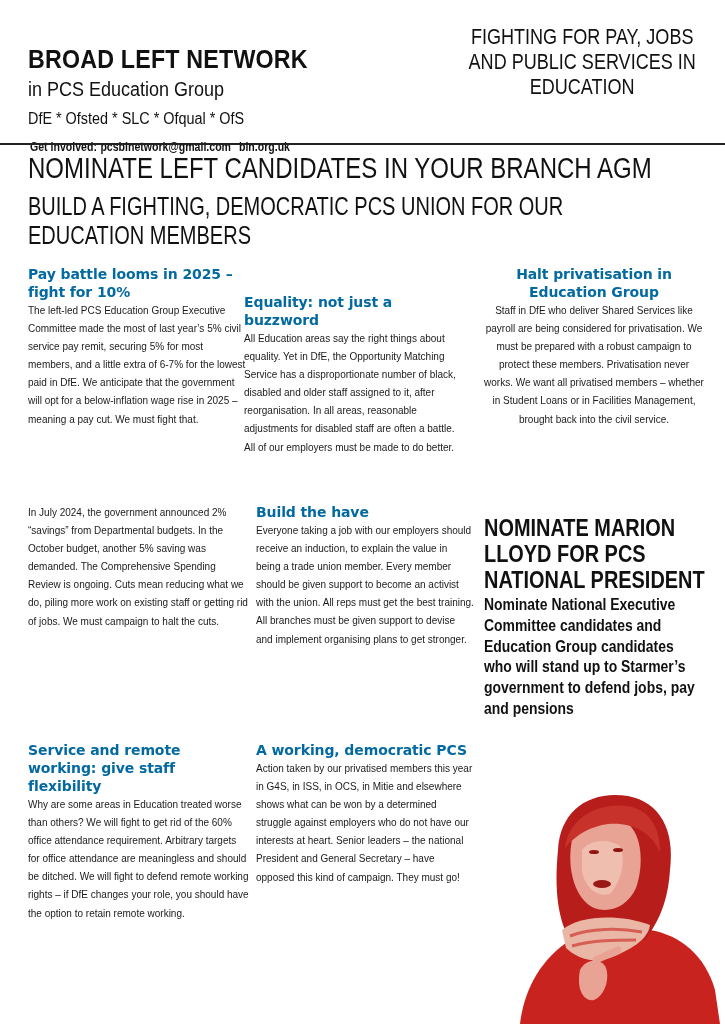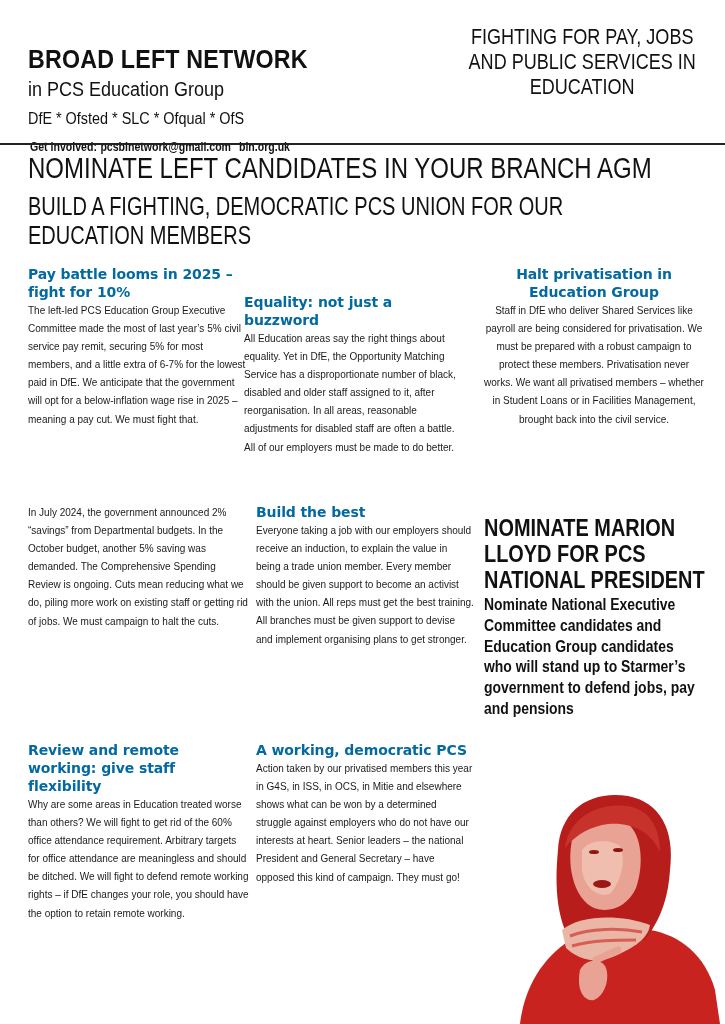--- a/index.html
+++ b/index.html
@@ -56,31 +56,31 @@
 <div class="article" style="left:28px; top:265px; width:222px;">
   <h3>Pay battle looms in 2025 – fight for 10%</h3>
   <p>The left-led PCS Education Group Executive Committee made the most of last year’s 5% civil service pay remit, securing 5% for most members, and a little extra of 6-7% for the lowest paid in DfE. We anticipate that the government will opt for a below-inflation wage rise in 2025 – meaning a pay cut. We must fight that.</p>
 </div>
 
 <div class="article" style="left:28px; top:503px; width:222px;">
   <p>In July 2024, the government announced 2% “savings” from Departmental budgets. In the October budget, another 5% saving was demanded. The Comprehensive Spending Review is ongoing. Cuts mean reducing what we do, piling more work on existing staff or getting rid of jobs. We must campaign to halt the cuts.</p>
 </div>
 
 <div class="article" style="left:28px; top:741px; width:222px;">
-  <h3>Review and remote working: give staff flexibility</h3>
+  <h3>Service and remote working: give staff flexibility</h3>
   <p>Why are some areas in Education treated worse than others? We will fight to get rid of the 60% office attendance requirement. Arbitrary targets for office attendance are meaningless and should be ditched. We will fight to defend remote working rights – if DfE changes your role, you should have the option to retain remote working.</p>
 </div>
 
 <div class="article" style="left:244px; top:265px; width:218px;margin-top:28px;">
   <h3>Equality: not just a buzzword</h3>
   <p>All Education areas say the right things about equality. Yet in DfE, the Opportunity Matching Service has a disproportionate number of black, disabled and older staff assigned to it, after reorganisation. In all areas, reasonable adjustments for disabled staff are often a battle. All of our employers must be made to do better.</p>
 </div>
 
 <div class="article" style="left:256px; top:503px; width:218px;">
-  <h3>Build the best</h3>
+  <h3>Build the have</h3>
   <p>Everyone taking a job with our employers should receive an induction, to explain the value in being a trade union member. Every member should be given support to become an activist with the union. All reps must get the best training. All branches must be given support to devise and implement organising plans to get stronger.</p>
 </div>
 
 <div class="article" style="left:256px; top:741px; width:218px;">
   <h3>A working, democratic PCS</h3>
   <p>Action taken by our privatised members this year in G4S, in ISS, in OCS, in Mitie and elsewhere shows what can be won by a determined struggle against employers who do not have our interests at heart. Senior leaders – the national President and General Secretary – have opposed this kind of campaign. They must go!</p>
 </div>
 
 <div class="article" style="left:484px; top:265px; width:220px;text-align:center;">
   <h3>Halt privatisation in Education Group</h3>

